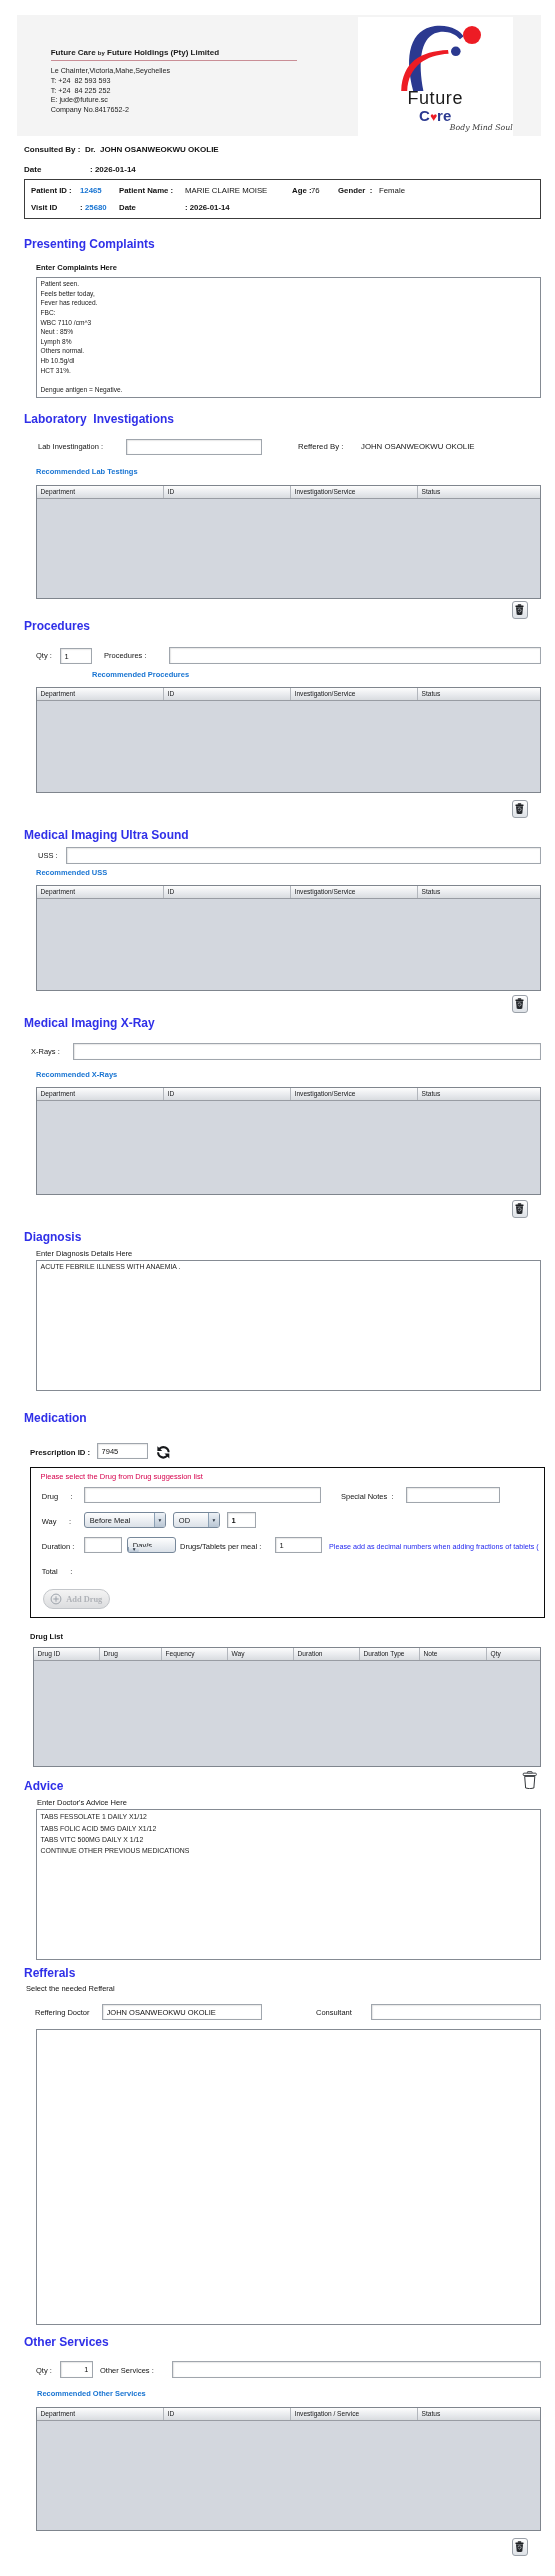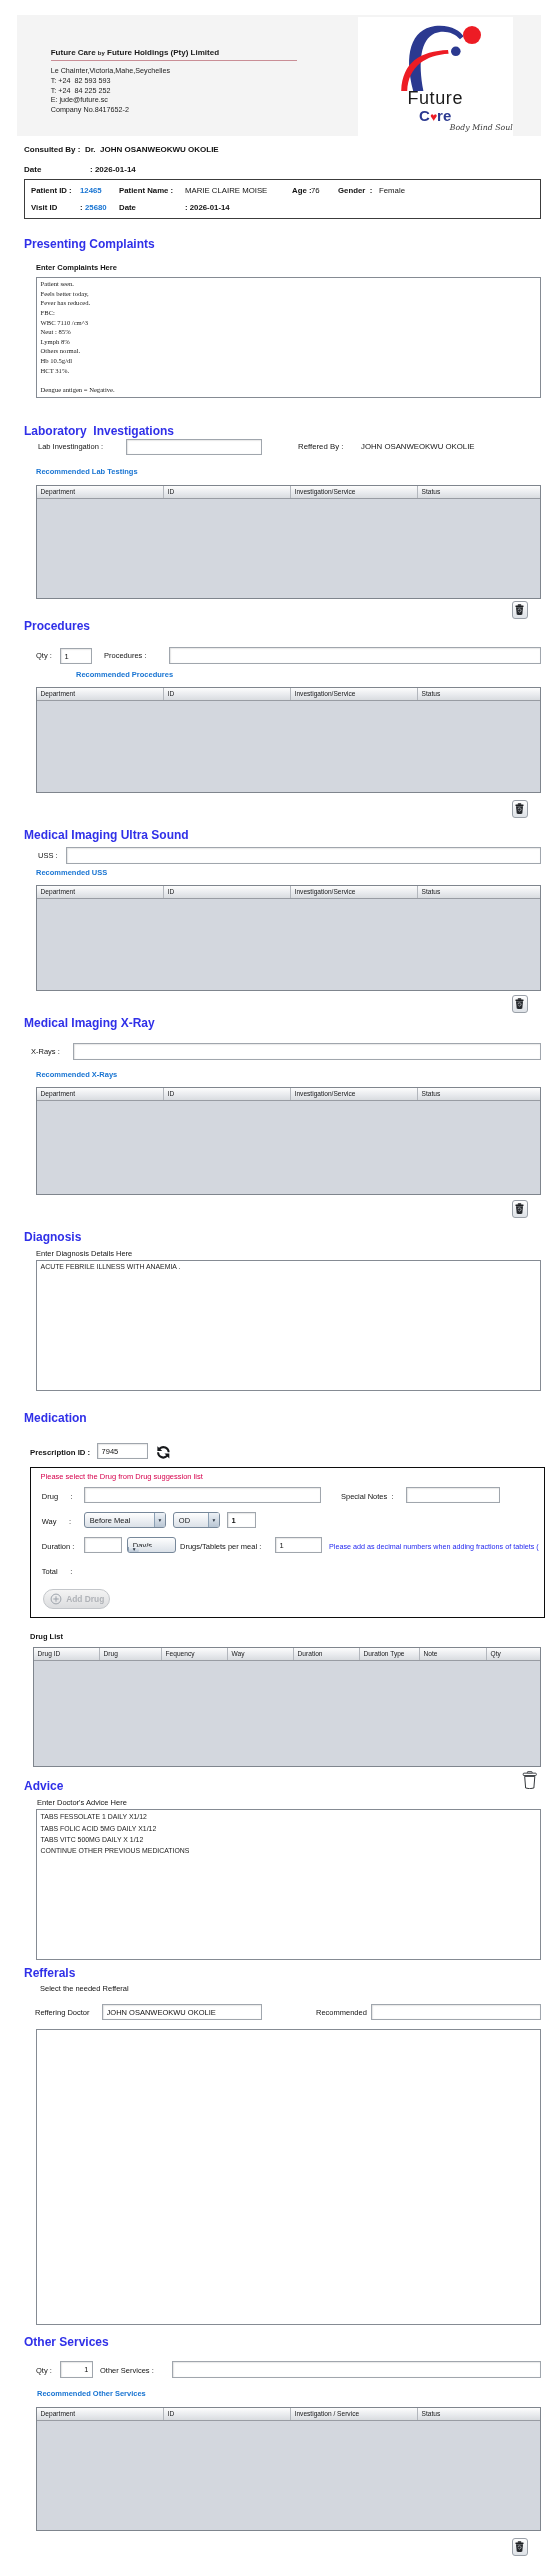--- a/index.html
+++ b/index.html
@@ -51,21 +51,21 @@
   .trash-plain { position:absolute; width:18px; height:20.3px; display:flex; align-items:center; justify-content:center; cursor:pointer; }
   
   .dd { position:absolute; height:16px; border:0.6px solid #77889a; border-radius:3px; background:linear-gradient(#fefefe,#dbe1e8); display:flex; align-items:stretch; cursor:pointer; }
   .dd .txt { flex:1; font-size:7.5px; color:#16181b; padding:3px 3.6px 0 4.8px; white-space:nowrap; overflow:hidden; }
   .dd .arrow { width:11.4px; border-left:0.6px solid #8ba0b4; background:linear-gradient(#eef2f7,#b9c6d4); display:flex; align-items:center; justify-content:center; font-size:4.8px; color:#2a3340; border-radius:0 1.2px 1.2px 0; }
   
   .med-box { position:absolute; left:30px; top:1467px; width:515px; height:151px; border:1.8px solid #0c0c0c; background:#fff; }
   .med-note { position:absolute; left:9.6px; top:4.2px; font-size:7.5px; }
   .med-lab { position:absolute; font-size:7.5px; color:#131313; white-space:pre; }
   .med-hint { position:absolute; left:298px; top:74px; width:210px; font-size:7.2px; white-space:nowrap; overflow:hidden; }
-  .add-drug { position:absolute; left:12px; top:121px; width:67px; height:20.3px; border:0.6px solid #c3c6ca; border-radius:10.2px; background:linear-gradient(#f4f4f4,#dcdddf); display:flex; align-items:center; gap:4.2px; padding-left:6px; cursor:pointer; }
+  .add-drug { position:absolute; left:12px; top:121px; width:67px; height:20.3px; border:0.6px solid #c3c6ca; border-radius:10.2px; background:linear-gradient(#f4f4f4,#dcdddf); display:flex; align-items:center; gap:4.2px; padding-left:6px; cursor:pointer;font-family:Liberation Serif, serif; }
   .add-drug .lbl { font-size:8.4px; font-weight:bold; color:#b0b3b8; }
   .presc-refresh { position:absolute; left:153px; top:1442px; width:20px; height:20px; display:flex; align-items:center; justify-content:center; cursor:pointer; }
   
   .ref-box { position:absolute; left:36px; top:2029px; width:505px; height:296px; border:0.6px solid #858b93; background:#fff; }
 </style>
 </head>
 <body>
 
 <div class="page">
 
@@ -105,34 +105,34 @@
     <div class="pb-cell" style="left:354px; top:6px;">Female</div>
     <div class="pb-cell pb-lab" style="left:6px; top:23px;">Visit ID</div>
     <div class="pb-cell pb-lab" style="left:55px; top:23px;">:</div>
     <div class="pb-cell pb-id" style="left:60px; top:23px; color:#1874D2;">25680</div>
     <div class="pb-cell pb-lab" style="left:94px; top:23px;">Date</div>
     <div class="pb-cell pb-lab" style="left:160px; top:23px;">: 2026-01-14</div>
   </div>
 
   <div class="h-sec" style="left:24px; top:237px; color:#3030E8;">Presenting Complaints</div>
   <div class="sub-lab b" style="left:36px; top:263px;">Enter Complaints Here</div>
-  <textarea class="ta" style="left: 36px; top: 277px; width: 505px; height: 121px; font-family: Liberation Serif, serif;" spellcheck="false">Patient seen.
+  <textarea class="ta" style="left: 36px; top: 277px; width: 505px; height: 121px;" spellcheck="false">Patient seen.
 Feels better today,
 Fever has reduced.
 FBC:
 WBC 7110 /cm^3
 Neut : 85%
 Lymph 8%
 Others normal.
 Hb 10.5g/dl
 HCT 31%.
 
 Dengue antigen = Negative.</textarea>
 
-  <div class="h-sec" style="left:24px; top:412px; color:#3030E8;margin-top:12px;">Laboratory  Investigations</div>
+  <div class="h-sec" style="left:24px; top:412px; color:#3030E8;">Laboratory  Investigations</div>
   <div class="sub-lab" style="left:38px; top:442px;">Lab Investingation :</div>
   <input class="inp" style="left: 126px; top: 439px; width: 136px; height: 16px;" value="">
   <div class="sub-lab" style="left:298px; top:442px; font-size:7.8px;">Reffered By :</div>
   <div class="sub-lab" style="left:361px; top:442px; font-size:7.8px;">JOHN OSANWEOKWU OKOLIE</div>
   <div class="link-lab" style="left:36px; top:467px; color:#1874D2;">Recommended Lab Testings</div>
   <div class="tbl" style="left:36px; top:485px; width:505px;">
     <div class="hd">
       <div class="c c1">Department</div>
       <div class="c c2">ID</div>
       <div class="c c3">Investigation/Service</div>
@@ -147,21 +147,21 @@
         <path d="M1.6 5.6 h11.8 l-1.3 12 q-4.6 1.9 -9.2 0 z" fill="#25282c"></path>
         <path d="M5 10.5 a2.6 2.6 0 1 1 0.6 1.8" stroke="#cfd3d8" stroke-width="1.1" fill="none"></path>
       </svg>
   </div>
 
   <div class="h-sec" style="left:24px; top:619px; color:#3030E8;">Procedures</div>
   <div class="sub-lab" style="left:36px; top:651px;">Qty :</div>
   <input class="inp" style="left: 60px; top: 648px; width: 32px; height: 16px;" value="1">
   <div class="sub-lab" style="left:104px; top:651px;">Procedures :</div>
   <input class="inp" style="left: 169px; top: 647px; width: 372px; height: 16.7px;" value="">
-  <div class="link-lab" style="left:36px; top:670px; color:#1874D2;padding-left:40px;">Recommended Procedures</div>
+  <div class="link-lab" style="left:52px; top:670px; color:#1874D2;padding-left:40px;">Recommended Procedures</div>
   <div class="tbl" style="left:36px; top:687px; width:505px;">
     <div class="hd">
       <div class="c c1">Department</div>
       <div class="c c2">ID</div>
       <div class="c c3">Investigation/Service</div>
       <div class="c c4">Status</div>
     </div>
     <div class="bd" style="height:91px;"></div>
   </div>
   <div class="trash-btn" style="left:512px; top:800px;">
@@ -294,24 +294,24 @@
       </svg>
   </div>
   <div class="h-sec" style="left:24px; top:1779px; color:#3030E8;">Advice</div>
   <div class="sub-lab" style="left:37px; top:1798px;">Enter Doctor's Advice Here</div>
   <textarea class="ta" style="left: 36px; top: 1809px; width: 505px; height: 151px; font-size: 6.9px; line-height: 11.4px;" spellcheck="false">TABS FESSOLATE 1 DAILY X1/12
 TABS FOLIC ACID 5MG DAILY X1/12
 TABS VITC 500MG DAILY X 1/12
 CONTINUE OTHER PREVIOUS MEDICATIONS</textarea>
 
   <div class="h-sec" style="left:24px; top:1966px; color:#3030E8;">Refferals</div>
-  <div class="sub-lab" style="left:40px; top:1984px;">Select the needed Refferal</div>
+  <div class="sub-lab" style="left:26px; top:1984px;">Select the needed Refferal</div>
   <div class="sub-lab" style="left:35px; top:2008px;">Reffering Doctor</div>
   <input class="inp" style="left: 102px; top: 2004px; width: 160px; height: 16px;" value="JOHN OSANWEOKWU OKOLIE">
-  <div class="sub-lab" style="left:316px; top:2008px;">Recommended</div>
+  <div class="sub-lab" style="left:316px; top:2008px;">Consultant</div>
   <input class="inp" style="left: 371px; top: 2004px; width: 170px; height: 16px;" value="">
   <div class="ref-box"></div>
 
   <div class="h-sec" style="left:24px; top:2335px; color:#3030E8;">Other Services</div>
   <div class="sub-lab" style="left:36px; top:2366px;">Qty :</div>
   <input class="inp right" style="left: 60px; top: 2361px; width: 33px; height: 17.3px;" value="1">
   <div class="sub-lab" style="left:100px; top:2366px;">Other Services :</div>
   <input class="inp" style="left: 172px; top: 2361px; width: 369px; height: 17.3px;" value="">
   <div class="link-lab" style="left:37px; top:2389px; color:#1874D2;">Recommended Other Services</div>
   <div class="tbl" style="left:36px; top:2407px; width:505px;">

